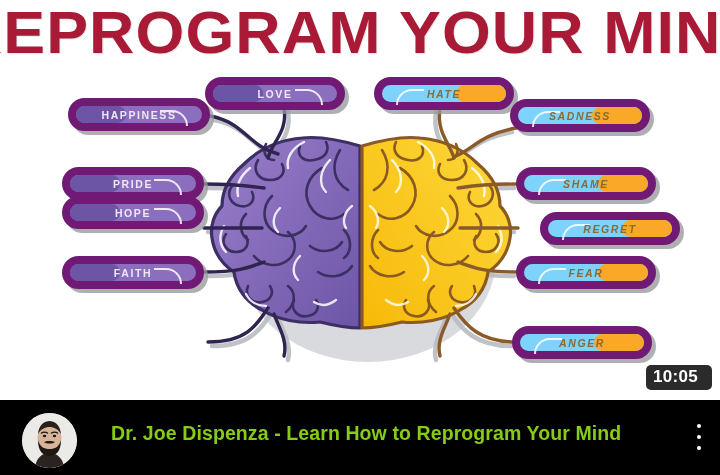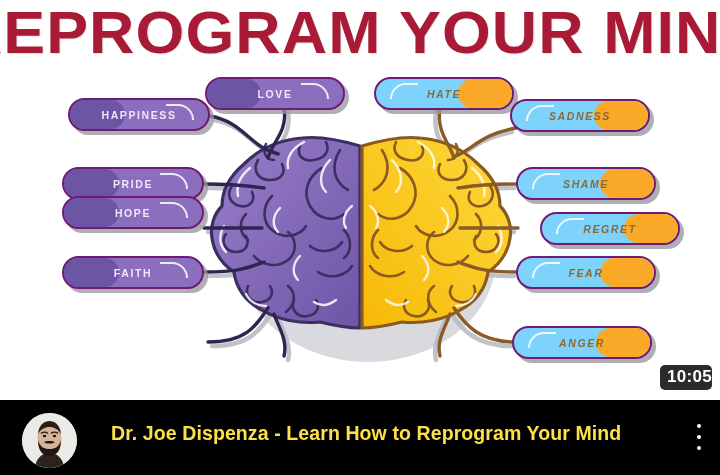--- a/index.html
+++ b/index.html
@@ -48,21 +48,21 @@
   .art{
     position:absolute;left:0;top:0;width:720px;height:400px;
   }
 
   
   .pill{
     position:absolute;
     height:33px;
     border-radius:17px;
     box-sizing:border-box;
-    border:2px solid #701a75;
+    border:8px solid #701a75;
     display:flex;align-items:center;justify-content:center;
     font-size:10.5px;
     letter-spacing:1.6px;
     font-weight:bold;
     overflow:visible;
     filter:drop-shadow(4px 4px 0 rgba(150,152,158,.78));
   }
   .pill .cap{
     position:absolute;top:-0px;bottom:0;width:40%;
     border-radius:17px;
@@ -103,40 +103,40 @@
     border-top-left-radius:16px;
     border-top:2.5px solid rgba(255,255,255,.85);
   }
 
   
   .timestamp{
     position:absolute;right:8px;bottom:10px;
     background:rgba(20,20,20,.90);
     color:#fff;
     font-size:17px;font-weight:bold;
-    padding:2px 0 3px 7px;
+    padding:2px 14px 3px 7px;
     border-radius:5px;
     letter-spacing:.3px;
     line-height:20px;
   }
 
   
   .meta{
     position:absolute;left:0;top:400px;width:720px;height:75px;
     background:#000;
     display:flex;align-items:flex-start;
   }
   .avatar{
     position:absolute;left:22px;top:413px;
     width:55px;height:55px;border-radius:50%;
     overflow:hidden;background:#e9e9e7;
   }
   .meta-title{
     position:absolute;left:111px;top:420px;width:560px;
-    color:#fde047;
+    color:#84cc16;
     font-size:19.5px;
     font-weight:bold;
     line-height:26px;
     letter-spacing:.1px;
   }
   .kebab{
     position:absolute;right:10px;top:424px;
     width:22px;height:26px;
     display:flex;flex-direction:column;align-items:center;justify-content:space-between;
   }

